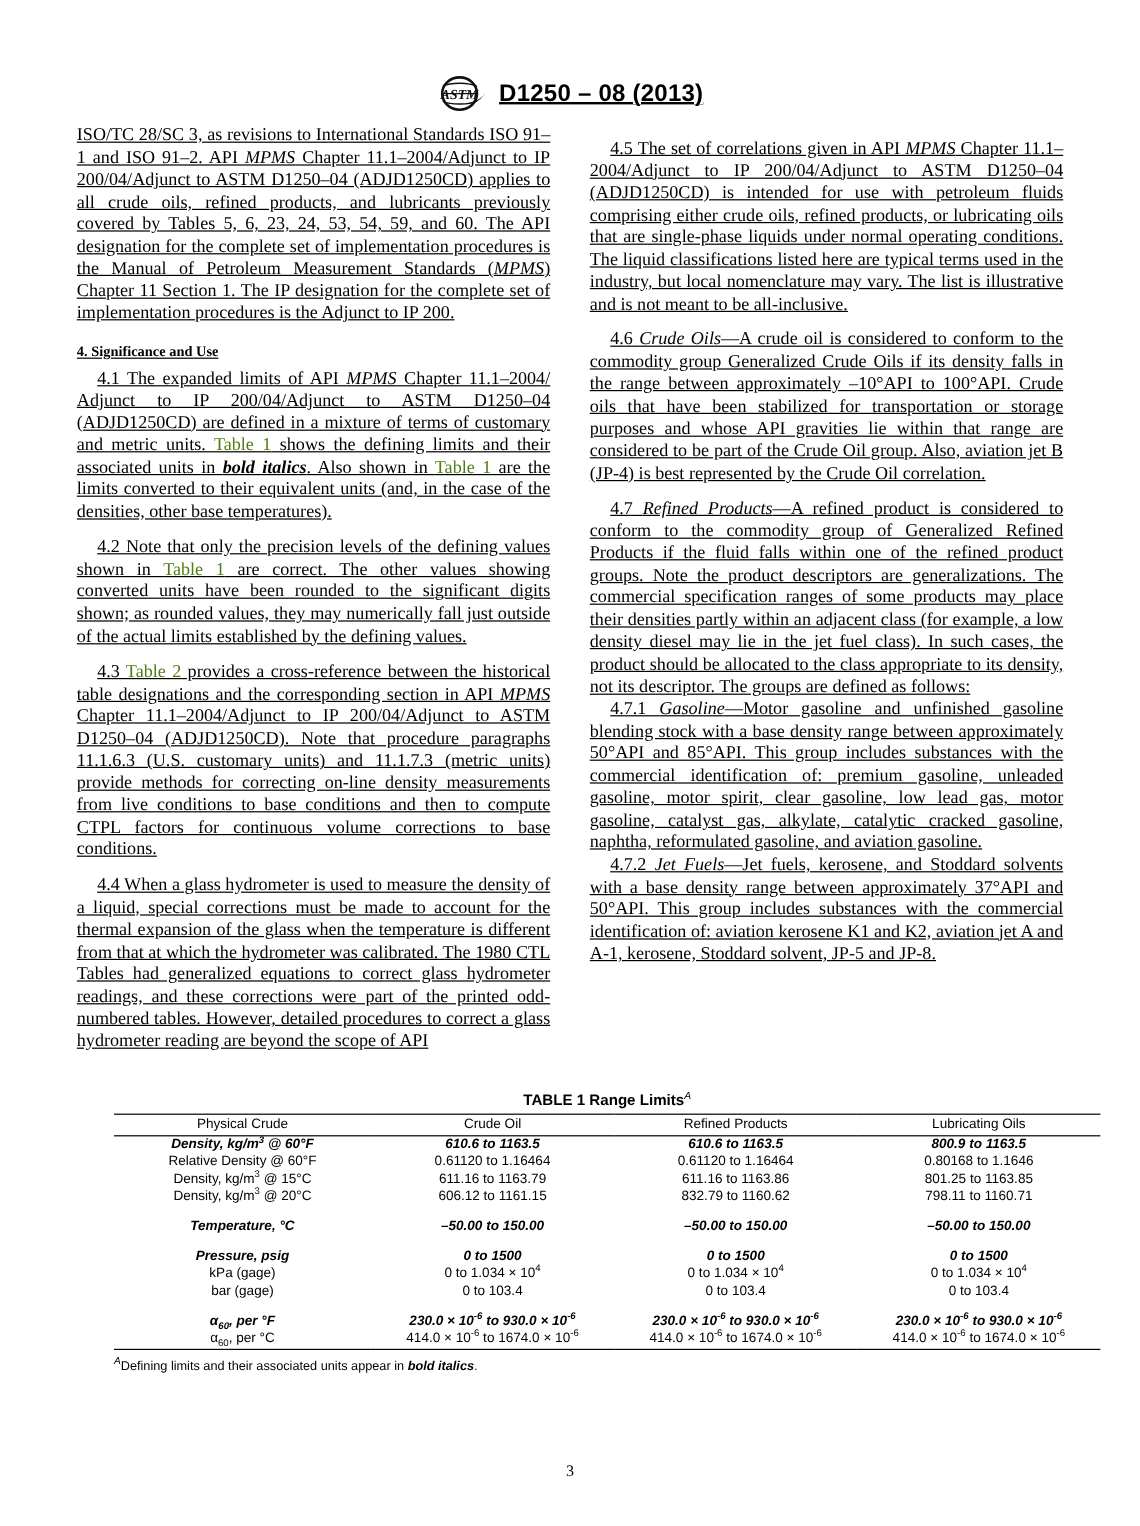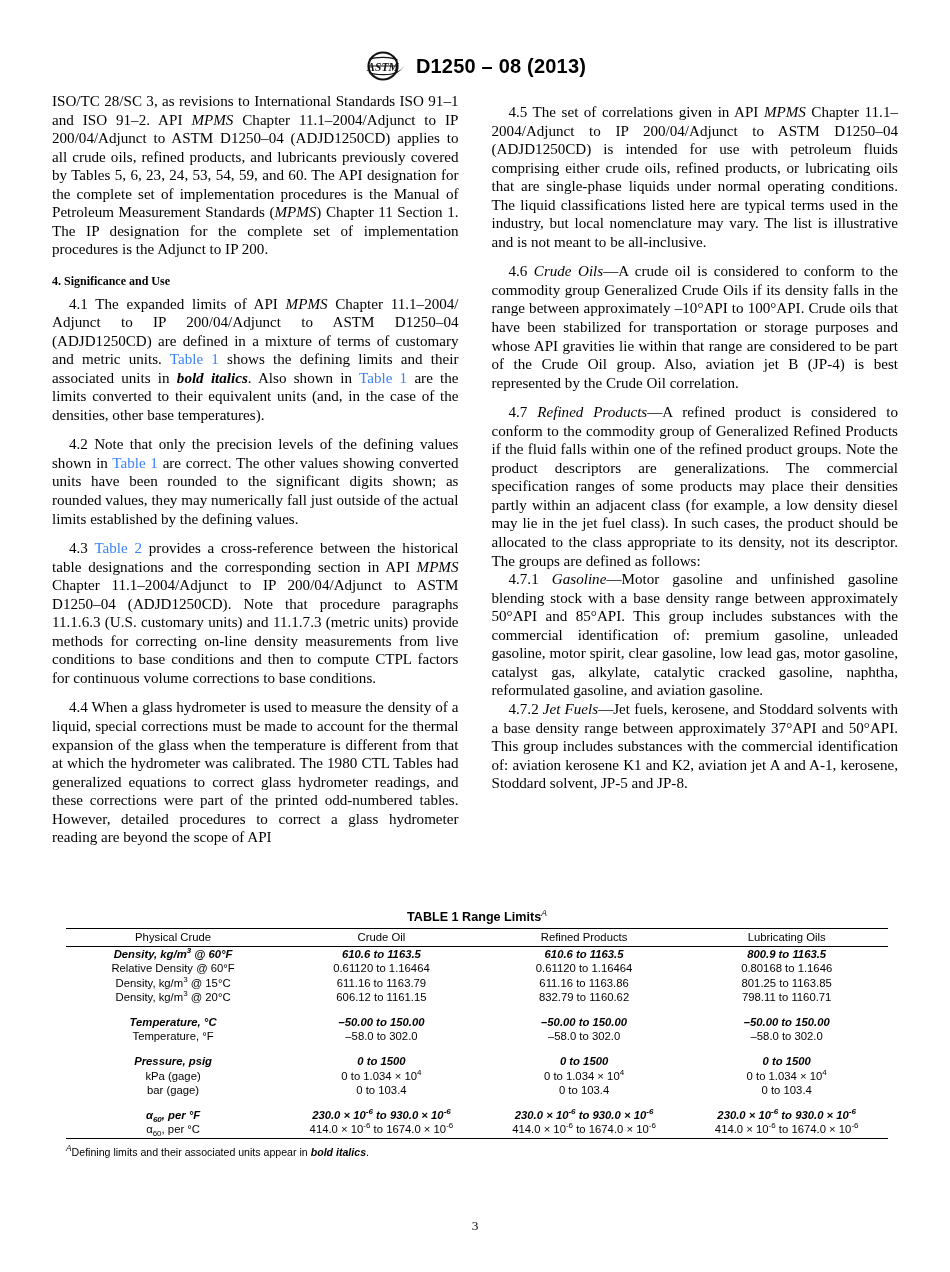--- a/index.html
+++ b/index.html
@@ -11,21 +11,22 @@
     font-family: "Liberation Serif", "DejaVu Serif", serif;
     color: #000000;
     position: relative;
     overflow: hidden;
   }
 
   .page {
     position: relative;
     width: 950px;
     height: 1011px;
-    padding: 4px;
+    padding: 16px;
+    text-decoration: underline;
   }
 
   
   .page-header {
     display: flex;
     align-items: center;
     justify-content: center;
     gap: 10px;
     padding-top: 44px;
     height: 80px;
@@ -61,26 +62,26 @@
   h3.section-heading {
     font-size: 12px;
     line-height: 18.6px;
     font-weight: bold;
     margin: 13px 0 4px 0;
     text-align: left;
   }
 
   .ital { font-style: italic; }
   .bolditalic { font-weight: bold; font-style: italic; }
-  .xref { color: #3b82f6; }
+  .xref { color: #4d7c0f; }
 
   
   .table-block {
     position: absolute;
-    left: 66px;
+    left: 95px;
     top: 908px;
     width: 822px;
     font-family: "Liberation Sans", "DejaVu Sans", sans-serif;
   }
   .table-title {
     text-align: center;
     font-size: 12.6px;
     font-weight: bold;
     padding-bottom: 4px;
   }
@@ -216,26 +217,20 @@
           </tr>
           <tr class="spacer">
             <td colspan="4"></td>
           </tr>
           <tr class="defining">
             <td class="units-col">Temperature, °C</td>
             <td class="data-col">–50.00 to 150.00</td>
             <td class="data-col">–50.00 to 150.00</td>
             <td class="data-col">–50.00 to 150.00</td>
           </tr>
-          <tr class="">
-            <td class="units-col">Temperature, °F</td>
-            <td class="data-col">–58.0 to 302.0</td>
-            <td class="data-col">–58.0 to 302.0</td>
-            <td class="data-col">–58.0 to 302.0</td>
-          </tr>
           <tr class="spacer">
             <td colspan="4"></td>
           </tr>
           <tr class="defining">
             <td class="units-col">Pressure, psig</td>
             <td class="data-col">0 to 1500</td>
             <td class="data-col">0 to 1500</td>
             <td class="data-col">0 to 1500</td>
           </tr>
           <tr class="">

